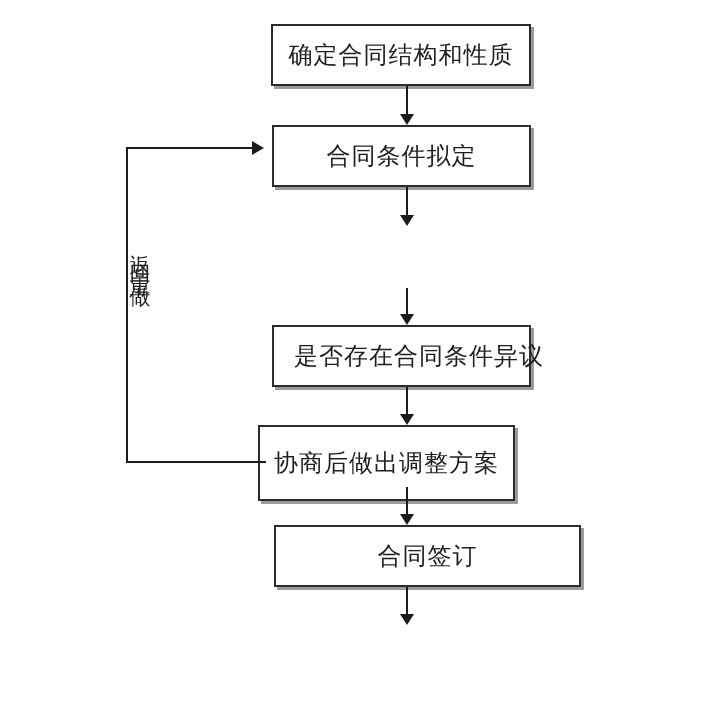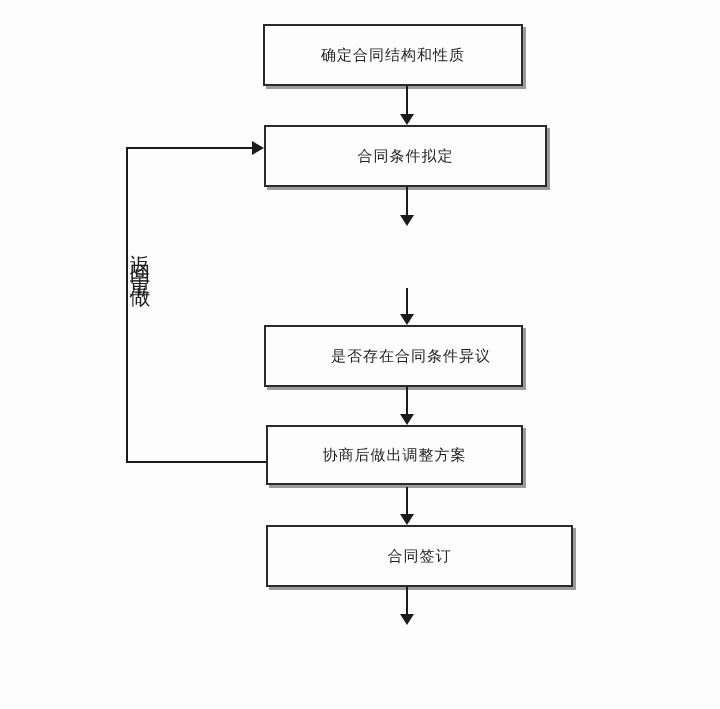--- a/index.html
+++ b/index.html
@@ -13,24 +13,25 @@
   }
   .node {
     position: absolute;
     box-sizing: border-box;
     border: 2px solid #2b2b2b;
     background: #fdfdfd;
     box-shadow: 3px 3px 0 #9b9b9b;
     display: flex;
     align-items: center;
     justify-content: center;
-    font-size: 15px;
+    font-size: 24px;
     color: #1f1f1f;
     letter-spacing: 1px;
     white-space: nowrap;
+    margin-left: 8px;
   }
   .vline, .hline { position: absolute; background: #1c1c1c; }
   .arrow-down {
     position: absolute;
     width: 0; height: 0;
     border-left: 7px solid transparent;
     border-right: 7px solid transparent;
     border-top: 11px solid #1c1c1c;
   }
   .arrow-right {
@@ -50,26 +51,26 @@
     line-height: 22px;
   }
 </style>
 </head>
 <body>
 
 <div class="canvas">
 
   <div class="node" style="left:263px;top:24px;width:260px;height:62px;">确定合同结构和性质</div>
 
-  <div class="node" style="left:264px;top:125px;width:283px;height:62px;">合同条件拟定</div>
+  <div class="node" style="left:264px;top:125px;width:259px;height:62px;">合同条件拟定</div>
 
 
   <div class="node" style="left:264px;top:325px;width:259px;height:62px;padding-left:35px;">是否存在合同条件异议</div>
 
-  <div class="node" style="left:266px;top:425px;width:257px;height:60px;">协商后做出调整方案</div>
+  <div class="node" style="left:250px;top:425px;width:257px;height:76px;">协商后做出调整方案</div>
 
   <div class="node" style="left:266px;top:525px;width:307px;height:62px;">合同签订</div>
 
 
   <div class="vline" style="left:406px;top:86px;width:2px;height:28px;"></div>
   <div class="arrow-down" style="left:400px;top:114px;"></div>
 
   <div class="vline" style="left:406px;top:187px;width:2px;height:28px;"></div>
   <div class="arrow-down" style="left:400px;top:215px;"></div>
 

